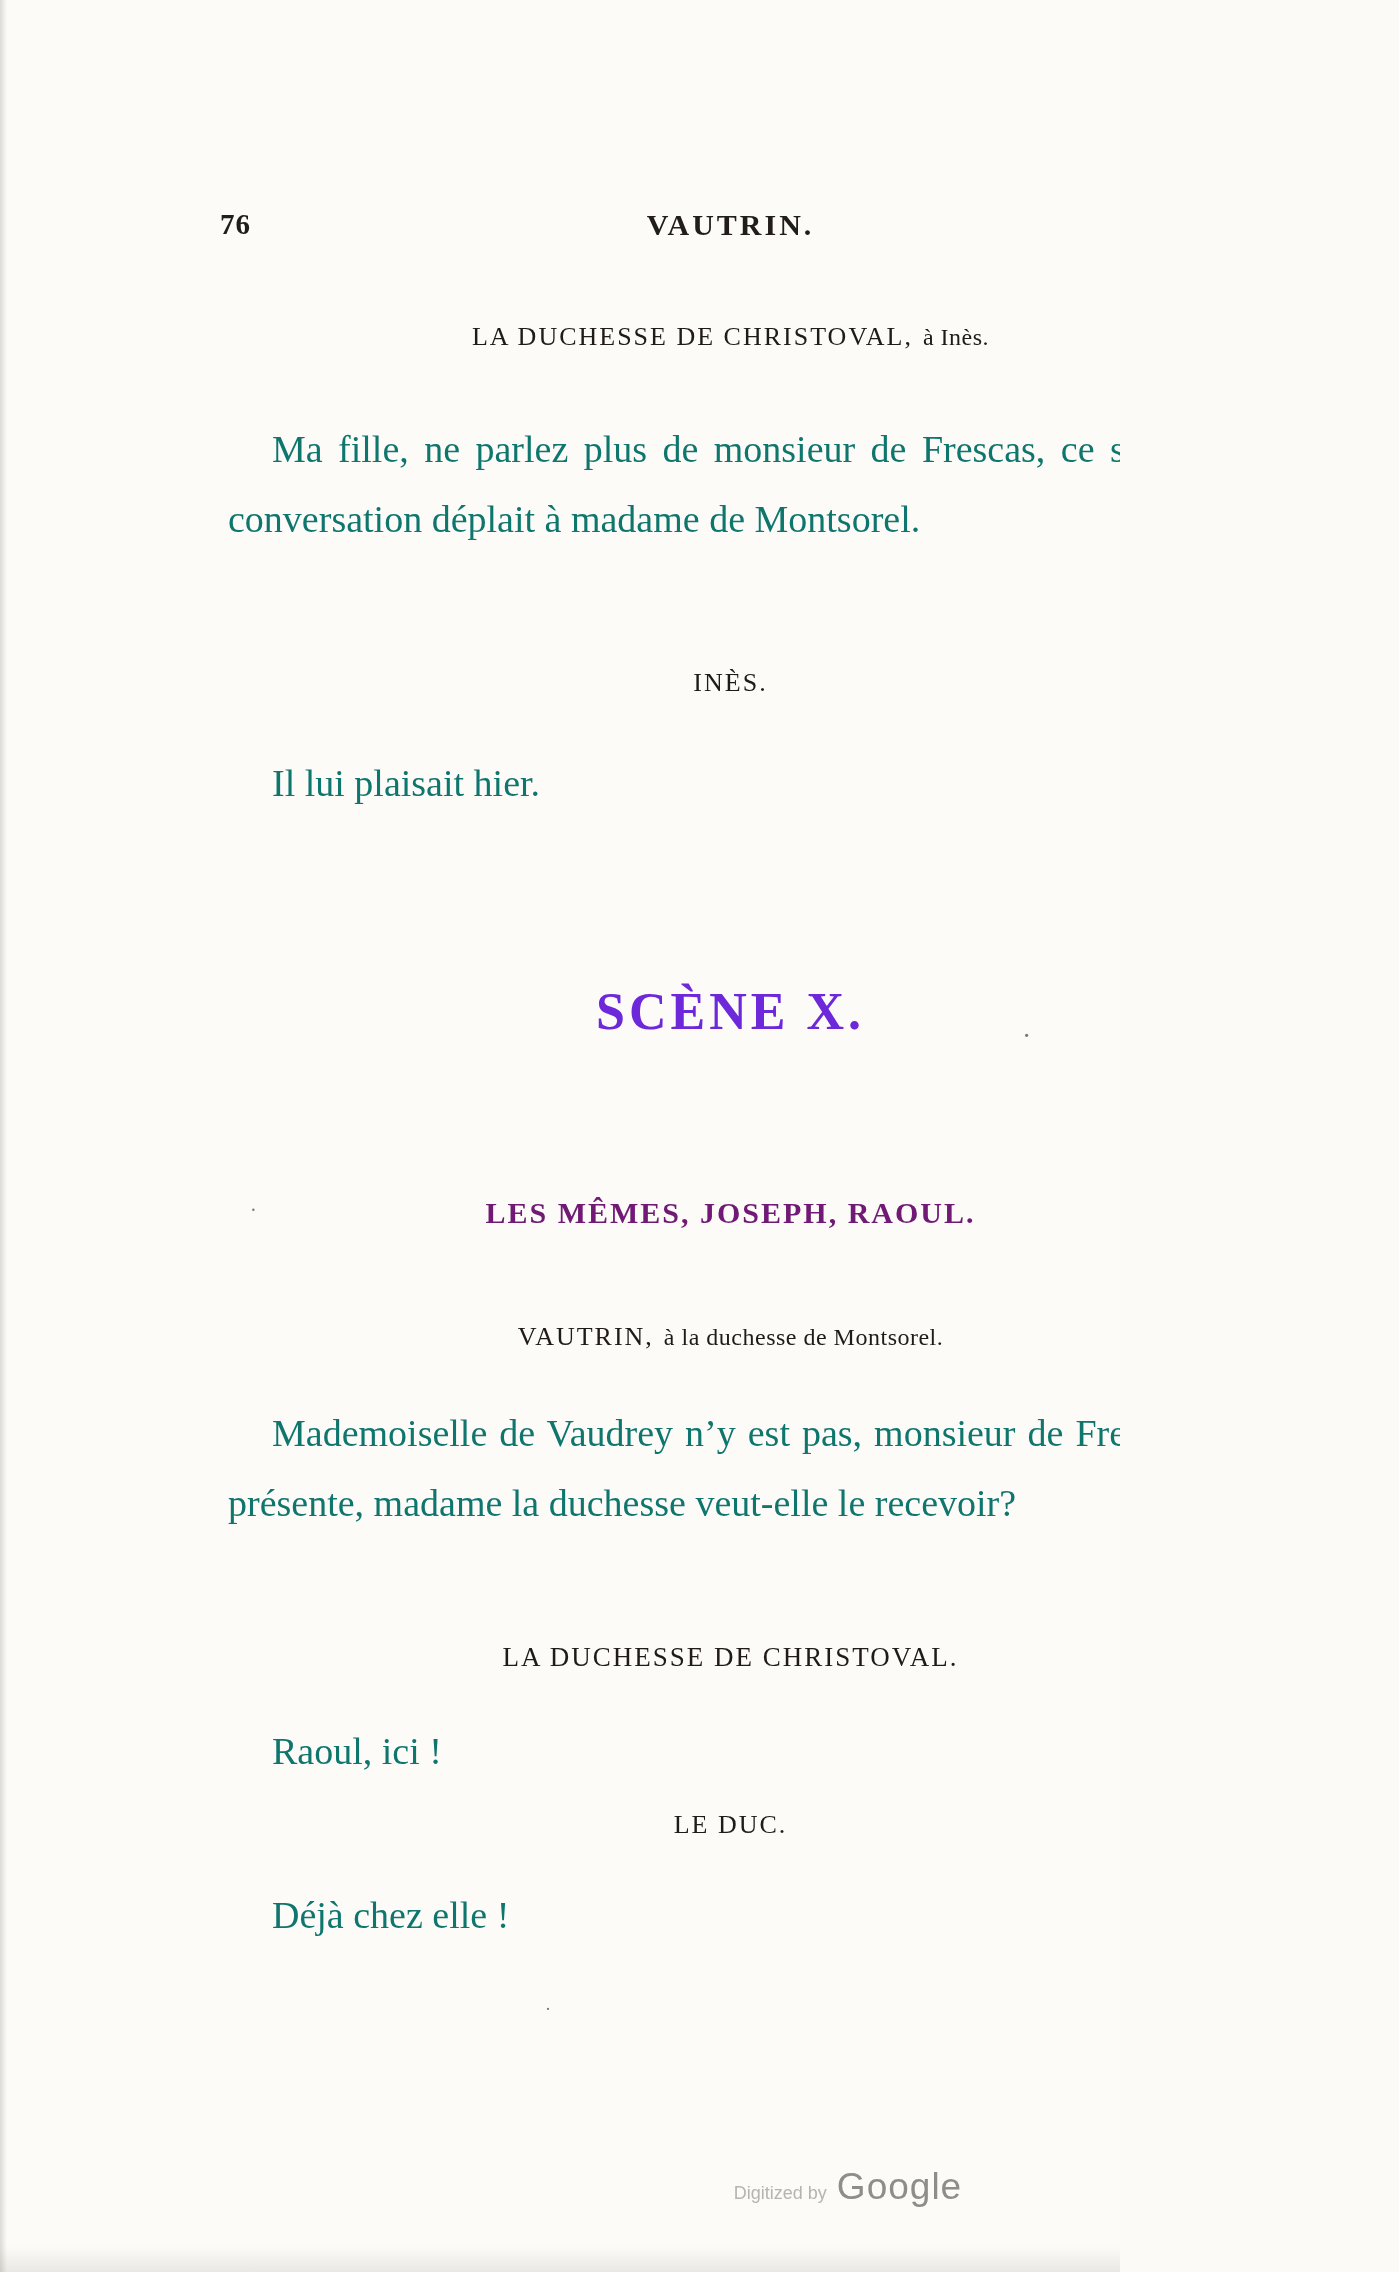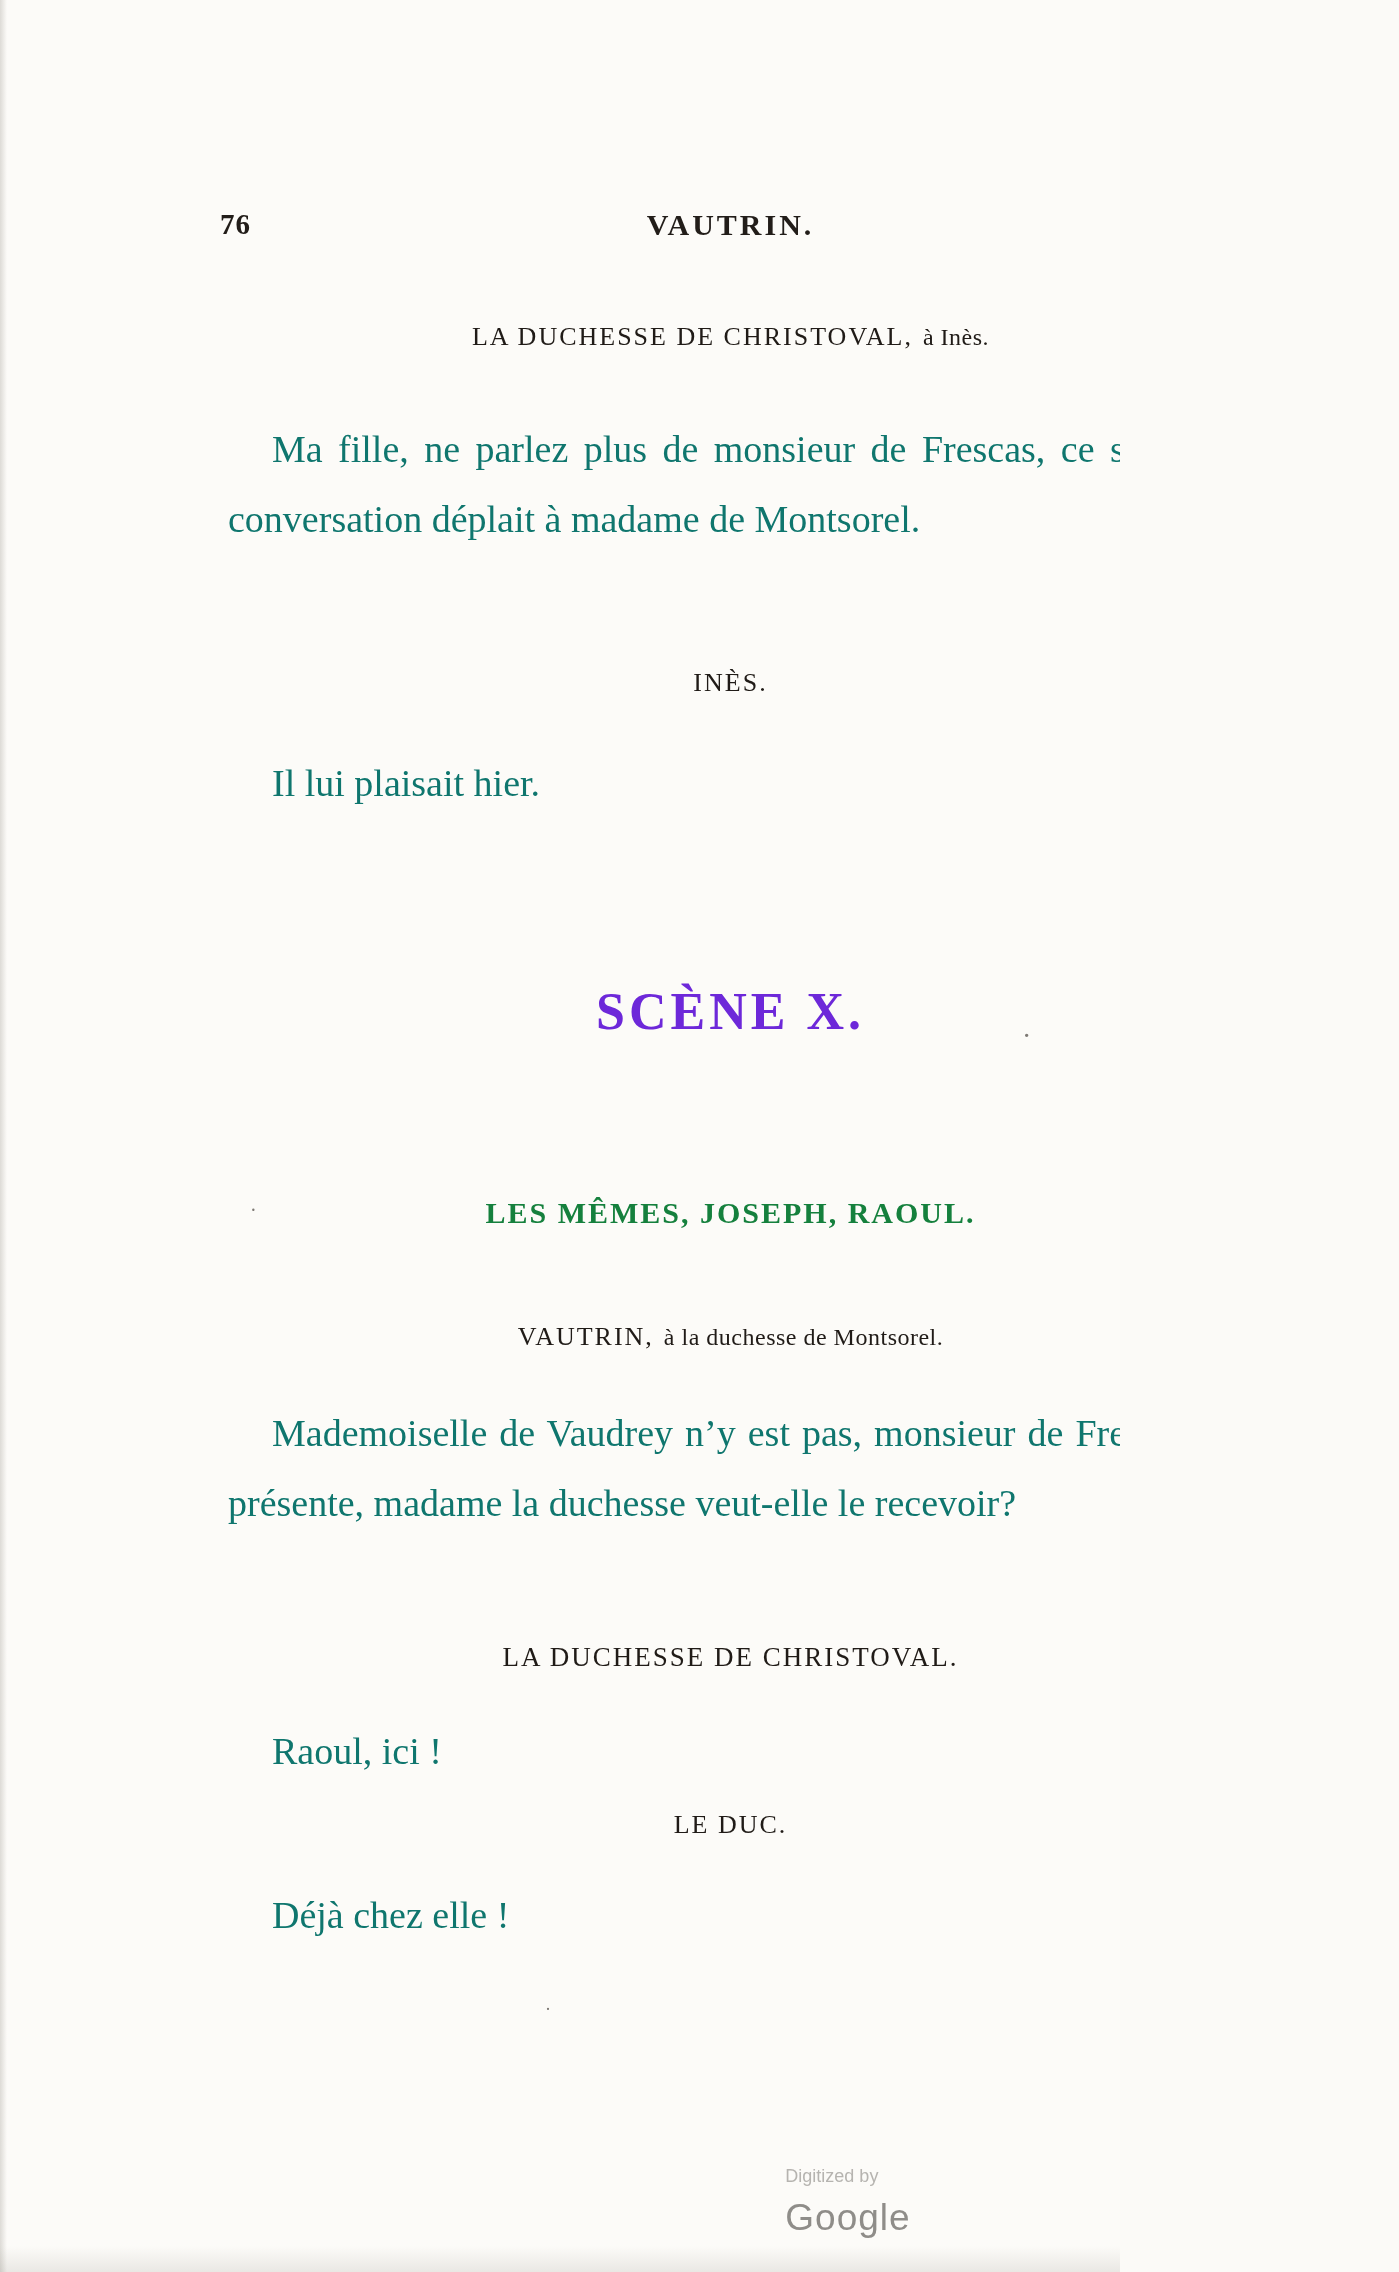--- a/index.html
+++ b/index.html
@@ -29,24 +29,24 @@
   .direction { font-size: 24px; letter-spacing: 0.5px; margin-left: 10px; }
   .dialogue {
     margin: 0; font-size: 38px; line-height: 70px;
     text-align: justify; text-indent: 44px; color: #0f766e;
   }
   .dialogue.short { text-align: left; }
   .scene-heading {
     text-align: center; font-size: 52px; font-weight: 700;
     letter-spacing: 4px; color: #6d28d9;
   }
-  .cast { text-align: center; font-size: 30px; font-weight: 700; letter-spacing: 2px; color: #15803d; }
+  .cast { text-align: center; font-size: 30px; font-weight: 700; letter-spacing: 2px; color: #701a75; }
   .footer {
     position: absolute; top: 2166px; left: 848px; transform: translateX(-50%);
-    display: flex; align-items: baseline; gap: 10px; white-space: nowrap; flex-direction: column;
+    display: flex; align-items: baseline; gap: 10px; white-space: nowrap;
   }
   .digitized { font-family: "Liberation Sans", sans-serif; font-size: 18px; color: #b6b4b0; }
   .google { font-family: Liberation Sans, sans-serif; font-size: 37px; color: #8f8d89; letter-spacing: 1px; }
   .artifact { position: absolute; color: #4a443e; opacity: 0.7; line-height: 1; }
 </style>
 </head>
 <body>
 
 <div class="scan">
   <div class="edge-left"></div>

